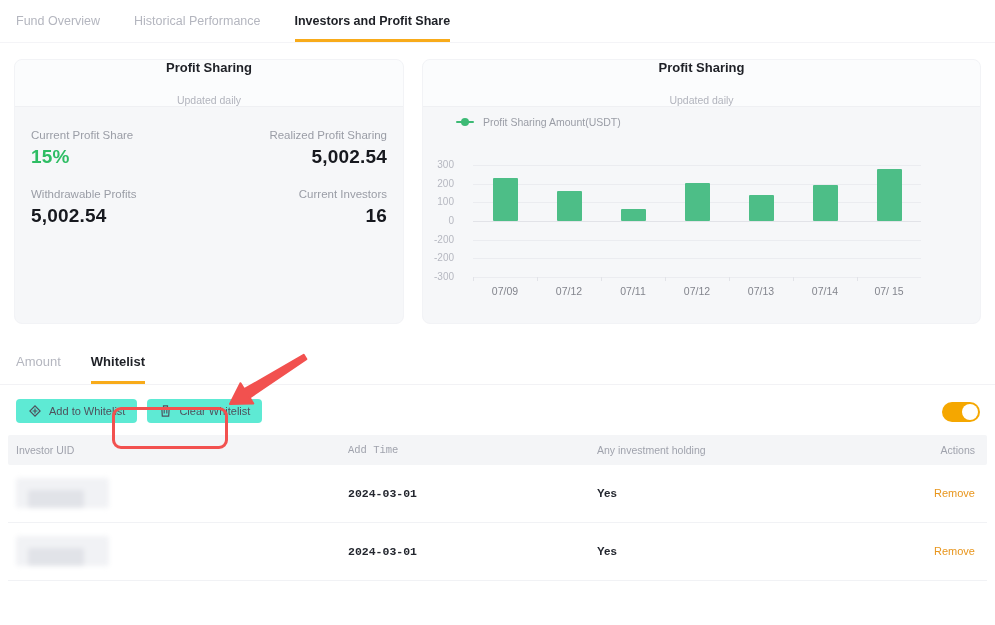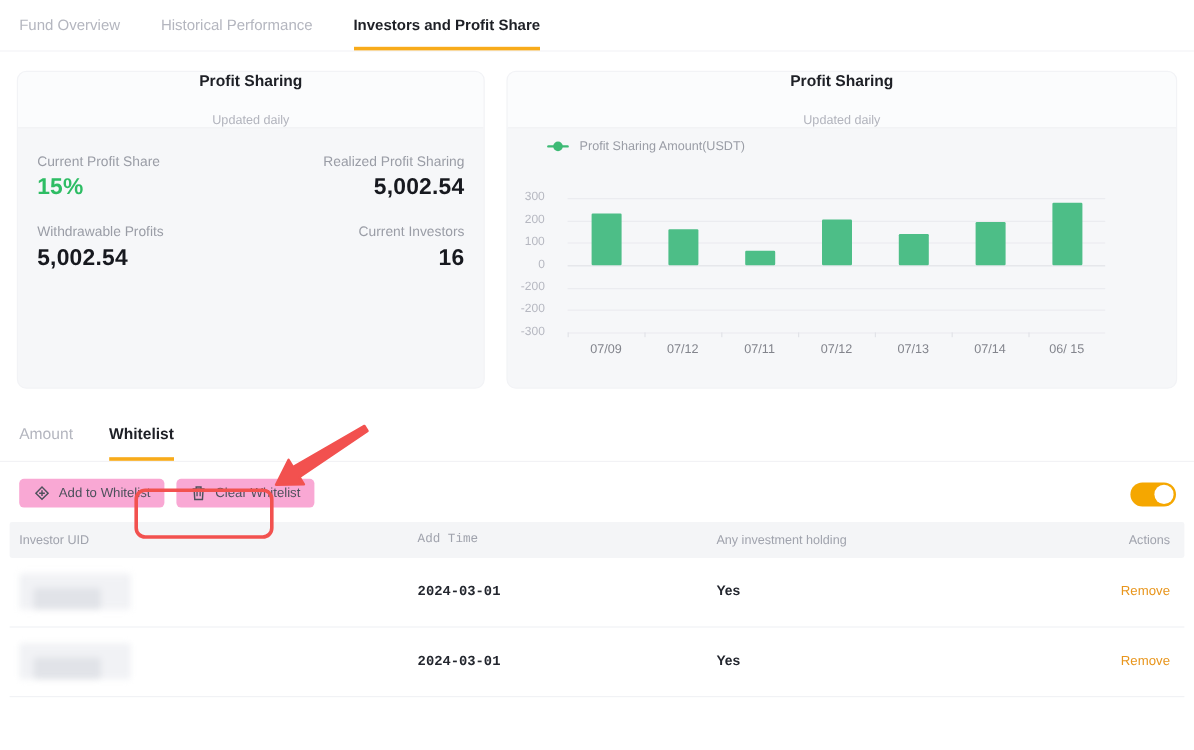--- a/index.html
+++ b/index.html
@@ -40,21 +40,21 @@
   .bar { position:absolute; background:#4dbe87; border-radius:1px; }
   .xlabel { position:absolute; text-align:center; font-size:10.5px; color:#83858d; }
   .xtick { position:absolute; width:1px; height:4px; background:#e2e3e8; }
 
   
   .sub-tabs { display:flex; gap:30px; padding:30px 16px 0 16px; border-bottom:1px solid #f2f2f5; }
   .sub-tabs .tab { font-size:13px; padding-bottom:12px; }
 
   
   .toolbar { position:relative; height:48px; display:flex; align-items:center; padding:0 16px; gap:10px; margin-top:2px; }
-  .tool-btn { display:flex; align-items:center; gap:7px; background:#f9a8d4; border:none; border-radius:4px;
+  .tool-btn { display:flex; align-items:center; gap:7px; background:#5eead4; border:none; border-radius:4px;
     height:24px; padding:0 12px; font-size:11px; color:#4e515c; font-family:inherit; cursor:pointer; }
   .tool-btn svg { display:block; }
   .toggle { position:absolute; right:15px; top:15px; width:38px; height:20px; border-radius:10px;
     background:#f5a700; cursor:pointer; }
   .toggle .knob { position:absolute; right:2px; top:2px; width:16px; height:16px; border-radius:50%; background:#ffffff; }
 
   
   .anno-rect { position:absolute; left:112px; top:407px; width:116px; height:42px;
     border:3.5px solid #f2514f; border-radius:9px; pointer-events:none; z-index:5; }
   .anno-arrow { position:absolute; left:225px; top:352px; width:85px; height:56px; pointer-events:none; z-index:5; }
@@ -148,21 +148,21 @@
           <div class="bar" style="left: 261.5px; width: 25px; top: 75.7365px; height: 38.2735px; background: rgb(77, 190, 135);"></div>
           <div class="xlabel" style="left: 242px; width: 64px; top: 178px;">07/12</div>
           <div class="xtick" style="left: 242px; top: 170px;"></div>
           <div class="bar" style="left: 325.5px; width: 25px; top: 87.872px; height: 26.138px; background: rgb(77, 190, 135);"></div>
           <div class="xlabel" style="left: 306px; width: 64px; top: 178px;">07/13</div>
           <div class="xtick" style="left: 306px; top: 170px;"></div>
           <div class="bar" style="left: 389.5px; width: 25px; top: 77.6035px; height: 36.4065px; background: rgb(77, 190, 135);"></div>
           <div class="xlabel" style="left: 370px; width: 64px; top: 178px;">07/14</div>
           <div class="xtick" style="left: 370px; top: 170px;"></div>
           <div class="bar" style="left: 453.5px; width: 25px; top: 61.734px; height: 52.276px; background: rgb(77, 190, 135);"></div>
-          <div class="xlabel" style="left: 434px; width: 64px; top: 178px;">06/ 15</div>
+          <div class="xlabel" style="left: 434px; width: 64px; top: 178px;">07/ 15</div>
           <div class="xtick" style="left: 434px; top: 170px;"></div>
         </div>
     </div>
   </div>
 
   <div class="sub-tabs">
     <div class="tab">Amount</div>
     <div class="tab active">Whitelist</div>
   </div>
 

